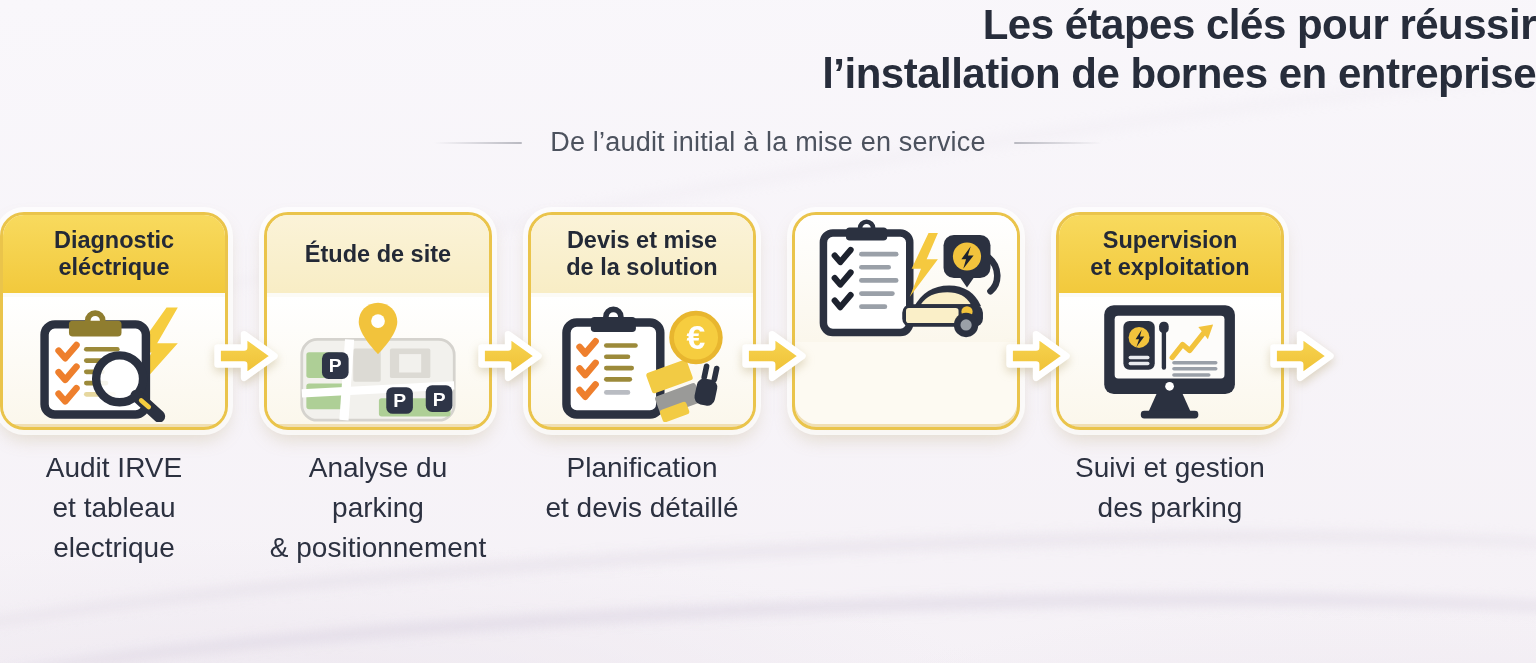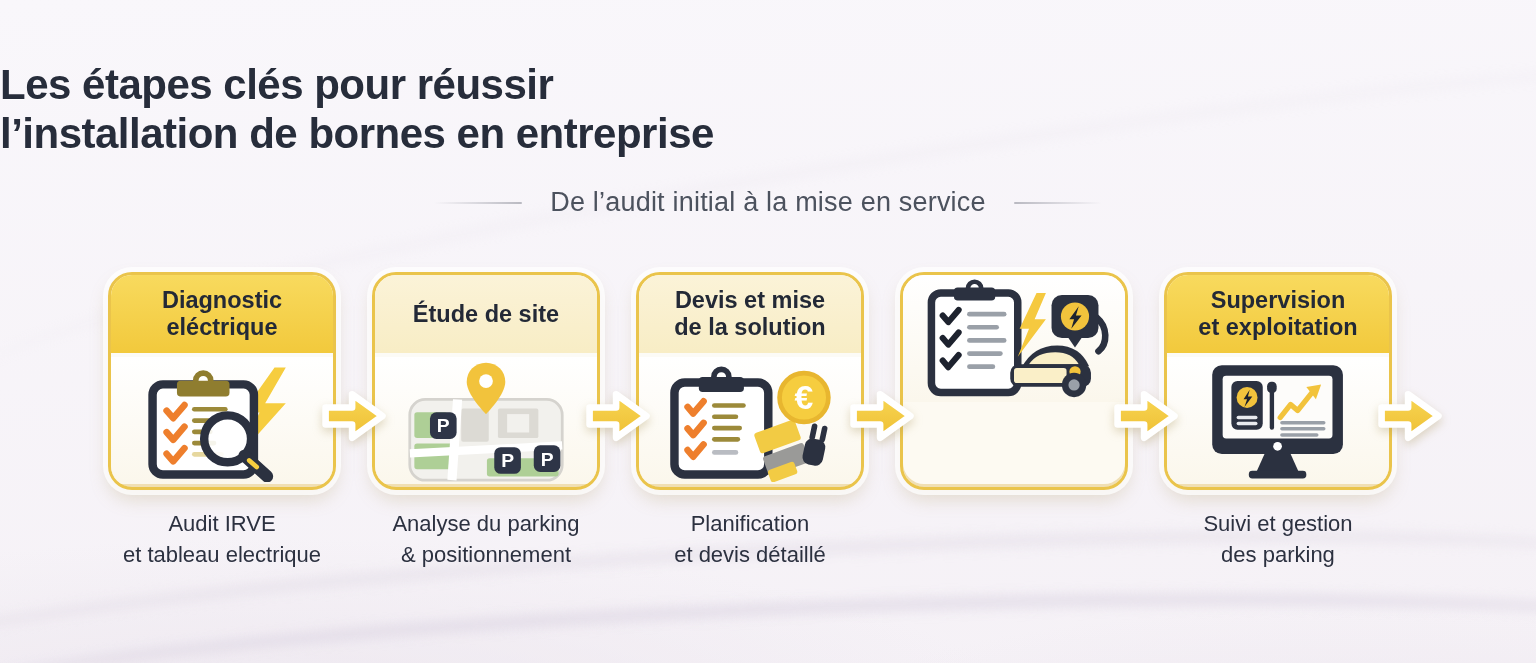--- a/index.html
+++ b/index.html
@@ -14,50 +14,50 @@
   .canvas{position:relative;width:1536px;height:663px;overflow:hidden;}
 
   
   .wave{position:absolute;width:1900px;height:150px;border-radius:100%;
         border-top:13px solid rgba(221,214,226,.45);filter:blur(6px);pointer-events:none;}
   .w1{left:-190px;top:545px;transform:rotate(-3deg);}
   .w2{left:-110px;top:600px;transform:rotate(-2deg);border-top-color:rgba(214,206,221,.5);}
   .w3{right:-320px;top:150px;transform:rotate(-9deg);opacity:.3;}
 
   
-  .title-block{position:relative;padding-top:60px;text-align:left;z-index:1;}
+  .title-block{position:relative;text-align:right;z-index:1;}
   .title{
     margin:0;font-size:42px;line-height:1.17;font-weight:700;letter-spacing:-.5px;
     color:#272D3B;white-space:pre-line;
     text-shadow:0 1px 1px rgba(255,255,255,.8);
   }
   .subtitle-row{margin-top:29px;display:flex;align-items:center;justify-content:center;gap:28px;}
   .sub-line{width:88px;height:2px;border-radius:2px;}
   .sub-line.left{background:linear-gradient(90deg,rgba(170,170,178,0),#B9B9C1);}
   .sub-line.right{background:linear-gradient(90deg,#B9B9C1,rgba(170,170,178,0));}
   .subtitle{font-size:27px;color:#4C525E;letter-spacing:.2px;}
 
   
-  .flow{position:relative;margin-top:54px;display:flex;align-items:flex-start;justify-content:center;z-index:1;}
+  .flow{position:relative;margin-top:54px;display:flex;align-items:flex-start;justify-content:flex-start;z-index:1;}
   .step{width:228px;display:flex;flex-direction:column;align-items:center;}
   .card{
     position:relative;z-index:1;width:222px;height:212px;border-radius:24px;
     border:3px solid #EAC44B;background:#FDFAF2;overflow:hidden;
     box-shadow:0 0 0 5px rgba(255,255,255,.75),0 9px 18px rgba(172,150,92,.28),inset 0 -3px 0 rgba(216,172,62,.35);
   }
   .card-header{
     height:78px;display:flex;align-items:center;justify-content:center;text-align:center;
     padding:0 6px;font-size:23.5px;font-weight:700;line-height:1.16;color:#232936;
     white-space:pre-line;border-bottom:4px solid #FCFBF6;
   }
   .card-header.bright{background:linear-gradient(180deg,#F8DA5E 0%,#F2C93C 100%);}
   .card-header.pale{background:linear-gradient(180deg,#FBF3D8 0%,#F8EDC5 100%);}
   .card-body{height:127px;display:flex;align-items:center;justify-content:center;background:linear-gradient(180deg,#FFFFFF 0%,#FBF7EC 100%);}
   .caption{
-    margin:18px 0 0;font-size:22px;line-height:1.42;color:#2C3140;text-align:center;white-space:pre-line;
+    margin:18px 0 0;font-size:28px;line-height:1.42;color:#2C3140;text-align:center;white-space:pre-line;
   }
 
   
   .connector{position:relative;z-index:3;width:72px;margin:112px -18px 0;flex:0 0 auto;}
   .connector svg{display:block;filter:drop-shadow(0 4px 5px rgba(168,148,88,.35));}
 
   .icon{display:block;}
 </style>
 </head>
 <body>

